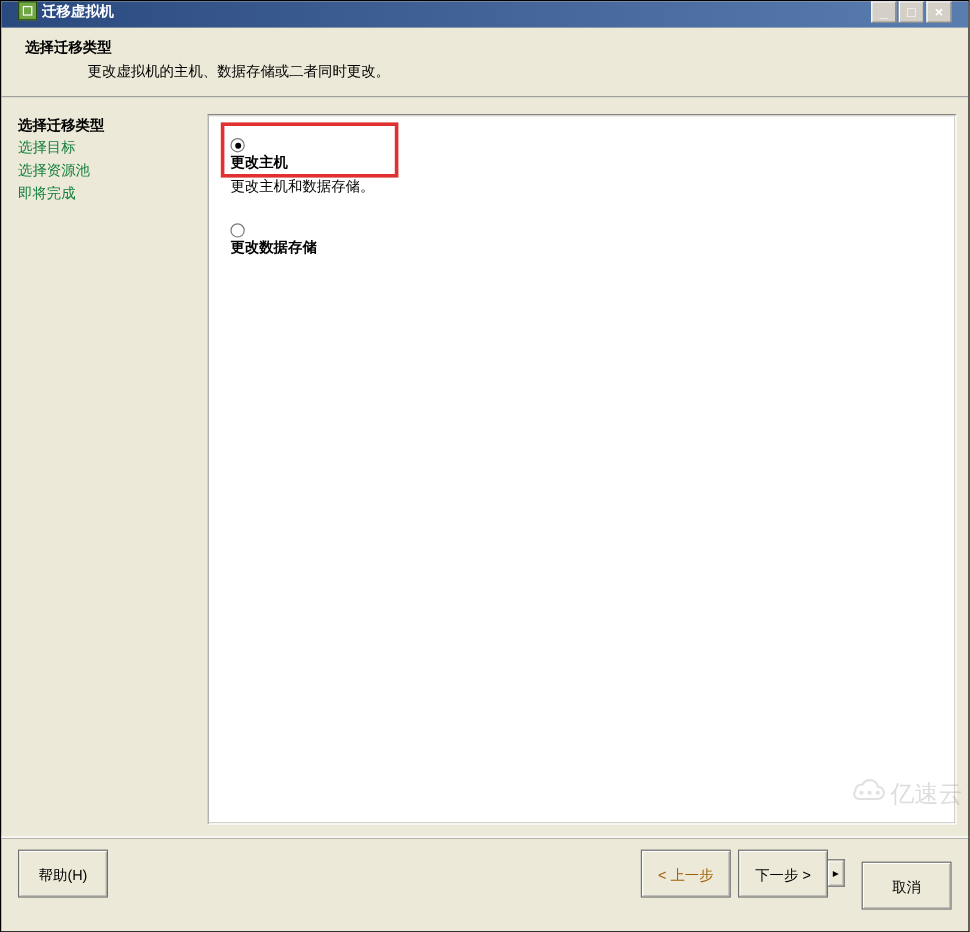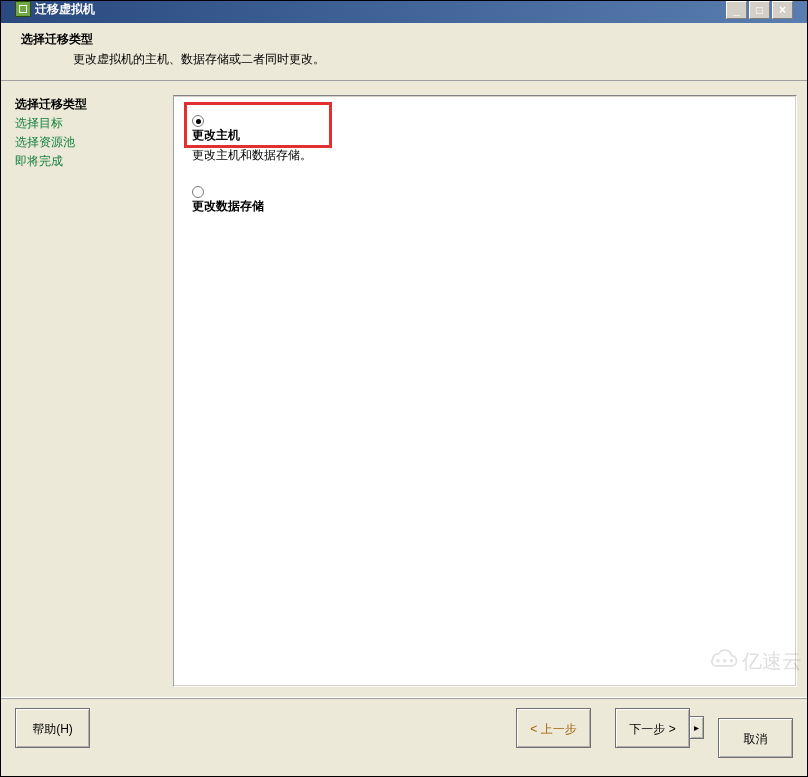--- a/index.html
+++ b/index.html
@@ -209,21 +209,21 @@
 
 
     </div>
   </div>
 </div>
 
 <div class="button-bar">
   <button class="btn">帮助(H)</button>
   <div class="spacer"></div>
   <button class="btn disabled">&lt; 上一步</button>
-  <button class="btn" style="margin-left:24px;">下一步 &gt;</button>
+  <button class="btn" style="margin-left:6px;">下一步 &gt;</button>
   <span class="arrow-btn">▸</span>
   <button class="btn" style="margin-left:14px;margin-top:20px;">取消</button>
 </div>
 
 <div class="watermark">
   <svg viewBox="0 0 40 24">
     <path d="M30 8a8 8 0 0 0-15-2 6 6 0 0 0-7 6 5 5 0 0 0 5 8h17a6 6 0 0 0 0-12z" fill="none" stroke="#888" stroke-width="2"></path>
     <circle cx="14" cy="14" r="2" fill="#888"></circle>
       <circle cx="22" cy="14" r="2" fill="#888"></circle>
       <circle cx="30" cy="14" r="2" fill="#888"></circle>

